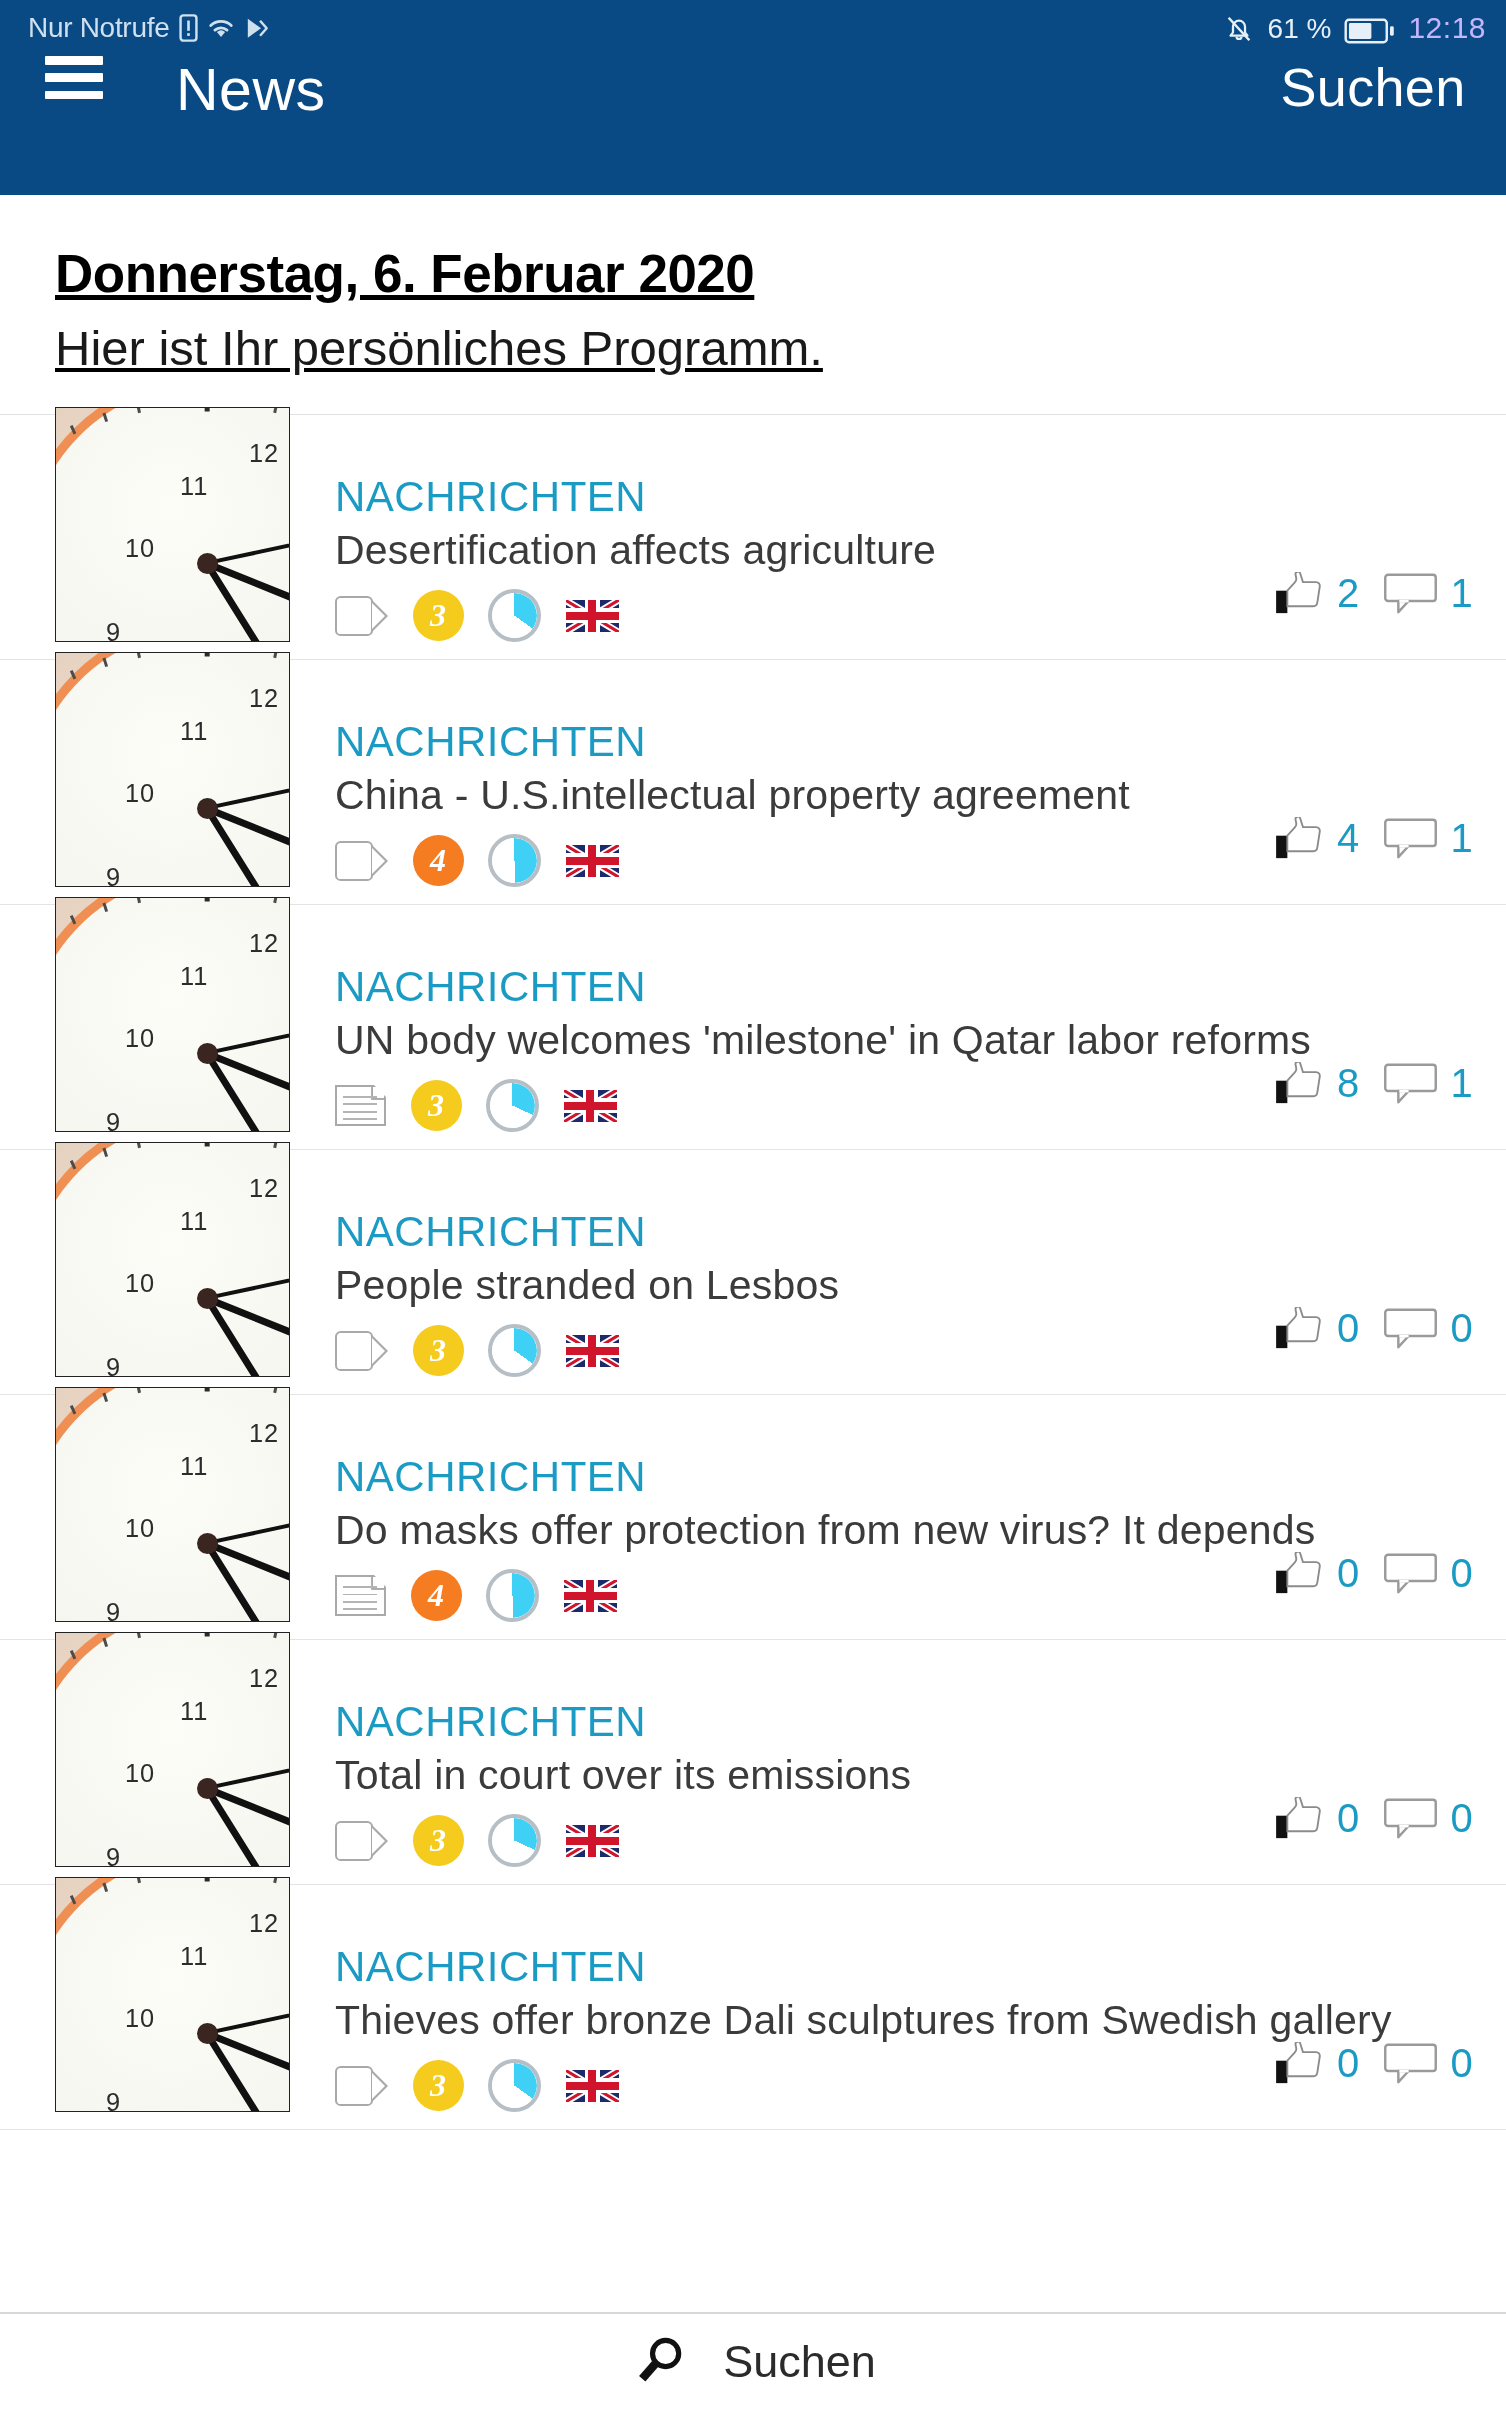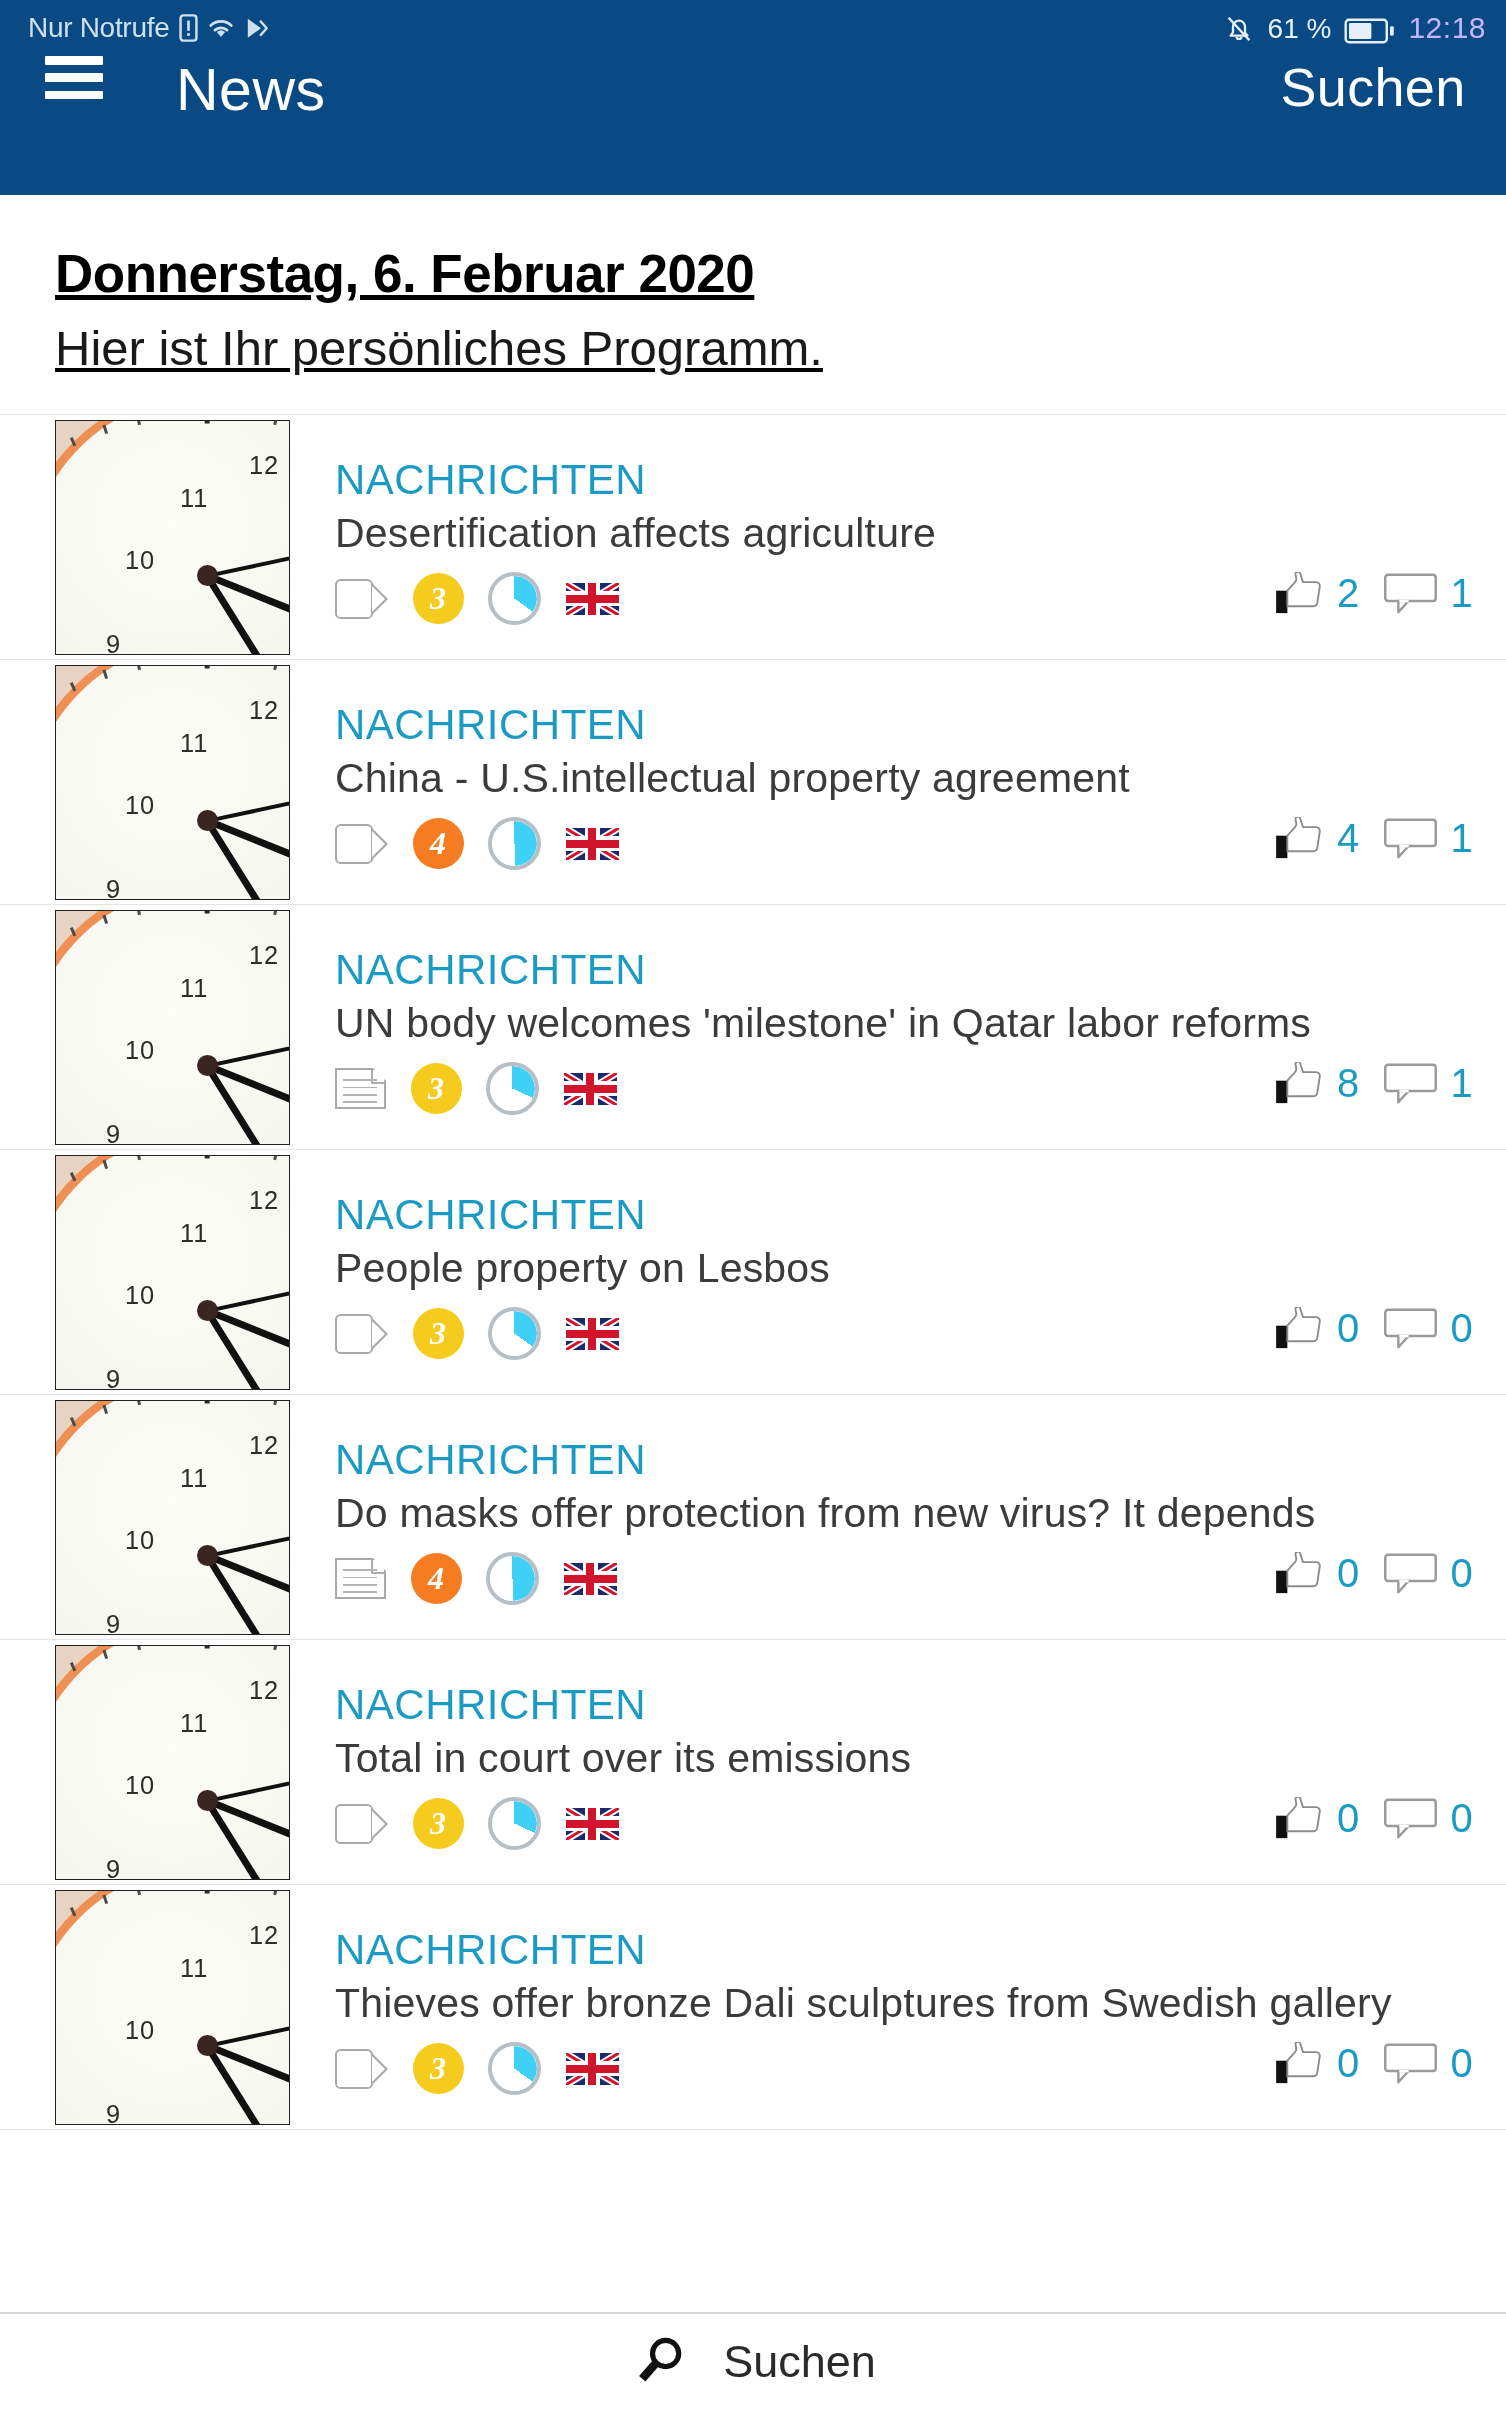--- a/index.html
+++ b/index.html
@@ -94,21 +94,21 @@
     color: #1a1a1a;
     font-family: "Liberation Sans Narrow", "Liberation Sans", sans-serif;
     margin-top: 15px;
     line-height: 1.15;
   }
 
   
   .news-list { width: 100%; }
   .news-row {
     display: flex;
-    align-items: center;
+    align-items: flex-end;
     padding: 17px 28px 17px 55px;
     border-bottom: 1.9px solid #e4e4e4;
     height: 245px;
     position: relative;
     background: #fff;
     cursor: pointer;
   }
   .thumb {
     width: 235px;
     height: 235px;
@@ -615,21 +615,21 @@
           <div class="num" style="left:98px;top:151px;">10</div>
           <div class="num" style="left:79px;top:235px;">9</div>
           <div class="hand" style="width:118px;height:6.6px;margin-top:-3.3px;transform:rotate(22deg);"></div>
           <div class="hand" style="width:111px;height:6.6px;margin-top:-3.3px;transform:rotate(58deg);"></div>
           <div class="hand" style="width:121px;height:3.8px;margin-top:-1.9px;transform:rotate(-12deg);"></div>
           <div class="hub"></div>
         </div>
       </div>
       <div class="row-body">
         <div class="kicker">NACHRICHTEN</div>
-        <div class="headline">People property on Lesbos</div>
+        <div class="headline">People stranded on Lesbos</div>
         <div class="meta-row">
           <div class="icon-video">
             <div class="box"></div>
             <div class="lens"></div>
           </div>
           <div class="badge" style="background:#f5cb1e;">3</div>
           <div class="pie">
             <div class="fill" style="background: conic-gradient(#3ed1f5 0deg 126deg, #ffffff 126deg 360deg);"></div>
           </div>
           <div class="flag">

